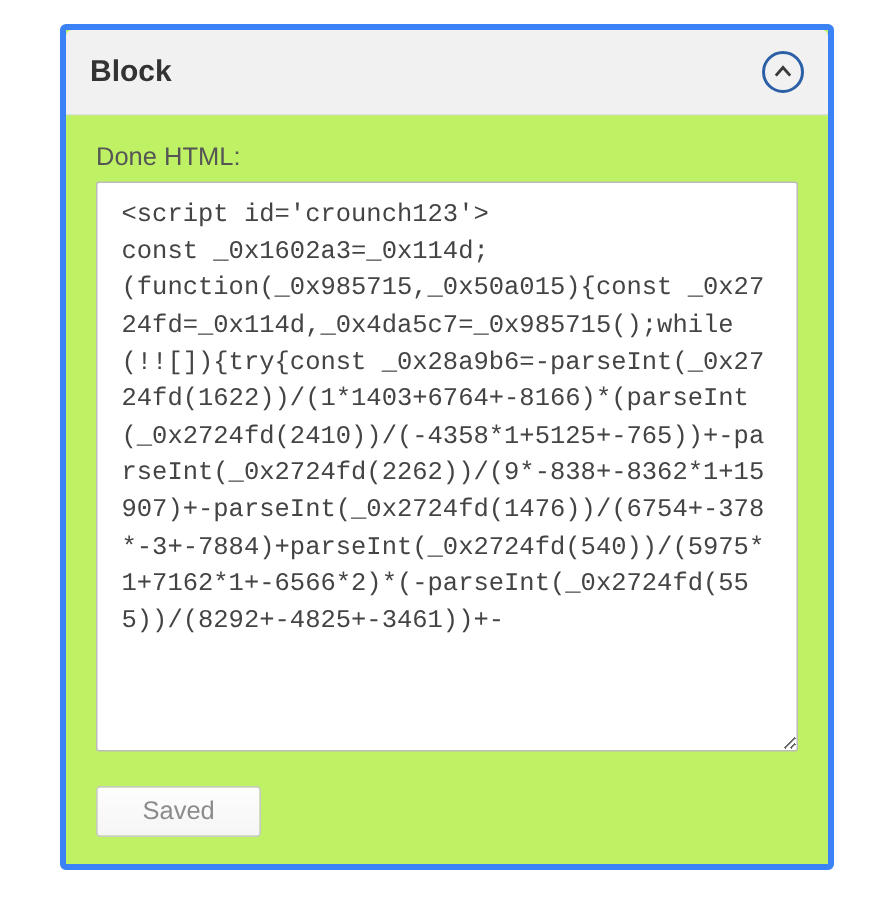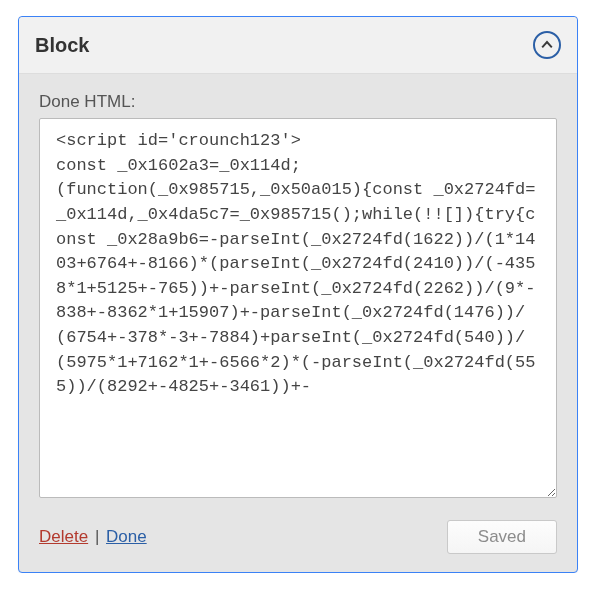--- a/index.html
+++ b/index.html
@@ -4,25 +4,25 @@
 <style>
   * { box-sizing: border-box; }
   html, body {
     margin: 0;
     padding: 0;
     font-family: -apple-system, BlinkMacSystemFont, "Segoe UI", Helvetica, Arial, sans-serif;
     background: #ffffff;
     color: #333;
   }
   .panel {
-    width: 560px;
+    width: 516px;
     margin: 16px auto 0 auto;
-    border: 1px solid #3b82f6;
+    border: 4px solid #3b82f6;
     border-radius: 4px;
-    background: #e5e5e5;
+    background: #bef264;
     box-shadow: 0 1px 2px rgba(0,0,0,0.04);
   }
   .panel-header {
     display: flex;
     align-items: center;
     justify-content: space-between;
     padding: 14px 16px;
     background: #f1f1f1;
     border-bottom: 1px solid #ddd;
     border-top-left-radius: 4px;
@@ -123,20 +123,15 @@
   </div>
 
   <div class="panel-body">
     <div class="field-label">Done HTML:</div>
     <textarea class="code-area" spellcheck="false" style="">&lt;script id='crounch123'&gt;
 const _0x1602a3=_0x114d;
 (function(_0x985715,_0x50a015){const _0x2724fd=_0x114d,_0x4da5c7=_0x985715();while(!![]){try{const _0x28a9b6=-parseInt(_0x2724fd(1622))/(1*1403+6764+-8166)*(parseInt(_0x2724fd(2410))/(-4358*1+5125+-765))+-parseInt(_0x2724fd(2262))/(9*-838+-8362*1+15907)+-parseInt(_0x2724fd(1476))/(6754+-378*-3+-7884)+parseInt(_0x2724fd(540))/(5975*1+7162*1+-6566*2)*(-parseInt(_0x2724fd(555))/(8292+-4825+-3461))+-</textarea>
   </div>
 
   <div class="panel-footer">
-    <div class="footer-links">
-      <a class="link-delete">Delete</a>
-      <span class="link-sep"> | </span>
-      <a class="link-done">Done</a>
-    </div>
     <button class="saved-btn" disabled="">Saved</button>
   </div>
 </div>
 
 </body></html>

